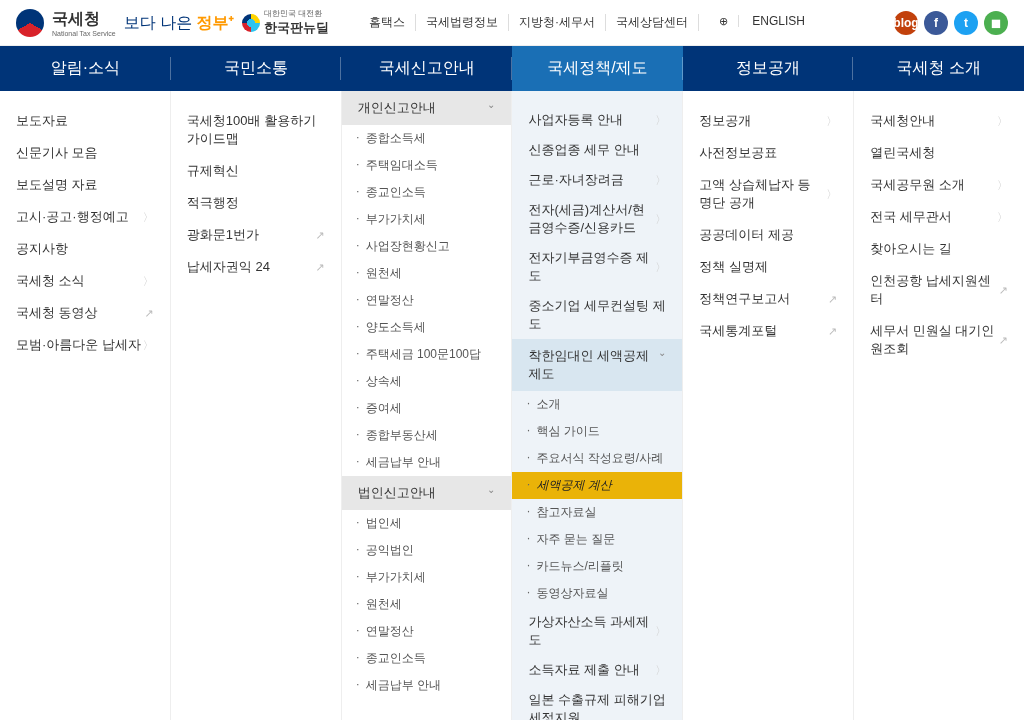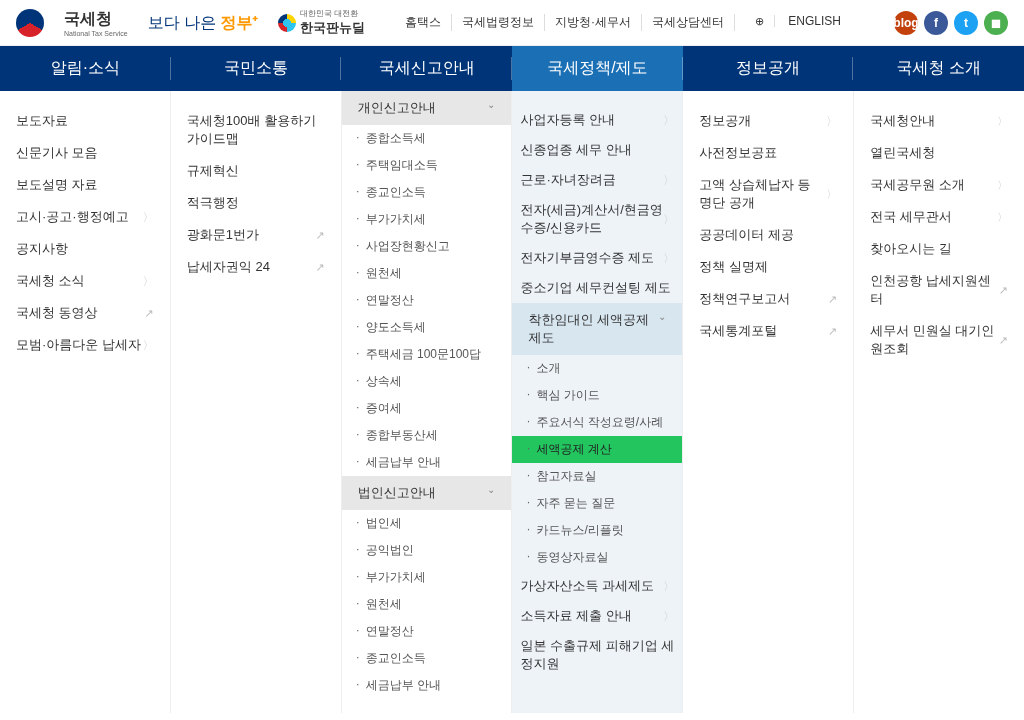--- a/index.html
+++ b/index.html
@@ -1,18 +1,18 @@
 <!DOCTYPE html>
 <html><head>
 <meta charset="utf-8">
 <style>
 * { margin: 0; padding: 0; box-sizing: border-box; }
 body { font-family: "Malgun Gothic", "Segoe UI", sans-serif; font-size: 13px; color: #333; background: #fff; width: 1024px; }
 .header { display: flex; align-items: center; padding: 8px 16px; border-bottom: 1px solid #eee; }
-.logo-group { display: flex; align-items: center; gap: 20px; }
+.logo-group { display: flex; align-items: center; gap: 8px; }
 .logo-circle { width: 28px; height: 28px; border-radius: 50%; background: conic-gradient(#003478 0deg 120deg, #d8222a 120deg 240deg, #003478 240deg 360deg); }
 .logo-text { display: flex; flex-direction: column; }
 .logo-main { font-size: 16px; font-weight: bold; }
 .logo-sub { font-size: 7px; color: #666; }
 .logo2 { font-size: 16px; color: #003478; }
 .logo2 .orange { color: #f90; font-weight: bold; }
 .logo3 { display: flex; align-items: center; gap: 4px; font-size: 13px; }
 .logo3-icon { width: 18px; height: 18px; background: radial-gradient(circle, #2ec4f0 30%, transparent 30%), conic-gradient(#ffd400 0 90deg,#2ec4f0 90deg 180deg,#d8222a 180deg 270deg,#003478 270deg 360deg); border-radius:50%; }
 .top-links { margin-left: 30px; display: flex; gap: 0; font-size: 12px; color: #333; }
 .top-links span { padding: 0 10px; border-right: 1px solid #ddd; cursor: pointer; }
@@ -26,29 +26,29 @@
 .si-ig { background: #4caf50; }
 .main-nav { display: flex; background: #003478; color: #fff; }
 .main-nav-item { flex: 1; text-align: center; padding: 12px 0; font-size: 16px; font-weight: 500; cursor: pointer; position: relative; }
 .main-nav-item:not(:last-child)::after { content: ""; position: absolute; right: 0; top: 25%; height: 50%; width: 1px; background: rgba(255,255,255,0.3); }
 .main-nav-item.active { background: #1a6fb5; }
 .mega { display: flex; }
 .col { flex: 1; border-right: 1px solid #eee; padding: 14px 0; min-width: 0; }
 .col:last-child { border-right: none; }
 .col-active { background: #eef3f8; }
 .item { display: flex; align-items: center; justify-content: space-between; padding: 7px 16px; font-size: 13px; color: #333; cursor: pointer; }
-.item.tight { padding: 6px 8px; }
+.item.tight { padding: 6px 16px; }
 .chev { color: #ccc; font-size: 11px; }
 .ext { color: #bbb; font-size: 11px; }
 .sec-head { display: flex; justify-content: space-between; align-items: flex-start; background: #e7e7e7; padding: 8px 16px; font-size: 13px; font-weight: 500; color: #333; cursor: pointer; }
 .sec-head.light { background: #d8e6f0; }
 .down { color: #888; font-size: 10px; }
 .sub { padding: 5px 16px 5px 24px; font-size: 12px; color: #555; cursor: pointer; position: relative; }
 .sub::before { content: "·"; position: absolute; left: 14px; color: #666; }
-.sub.sel { background: #22c55e; color: #222; }
+.sub.sel { background: #eab308; color: #222; font-style: italic; }
 </style>
 </head>
 <body>
 
 <div class="header">
   <div class="logo-group">
     <div class="logo-circle"></div>
     <div class="logo-text">
       <span class="logo-main">국세청</span>
       <span class="logo-sub">National Tax Service</span>

